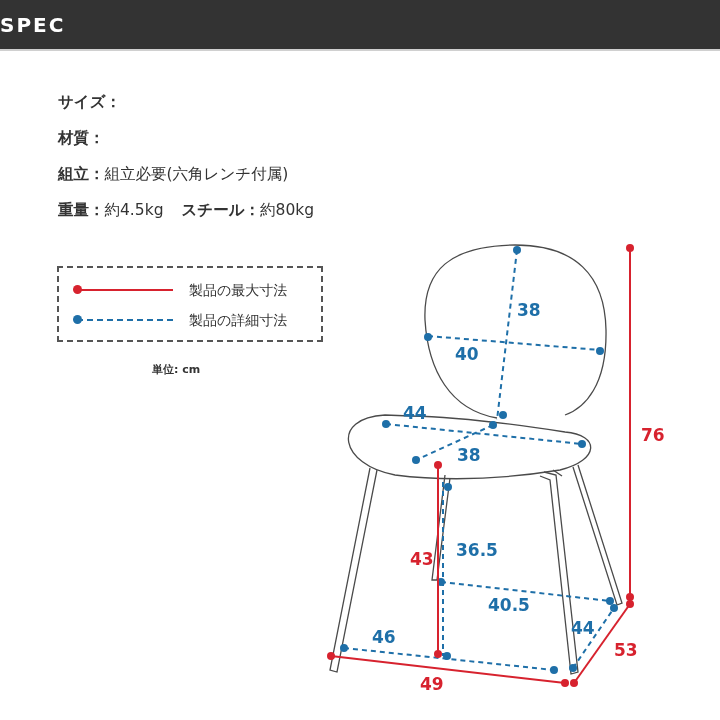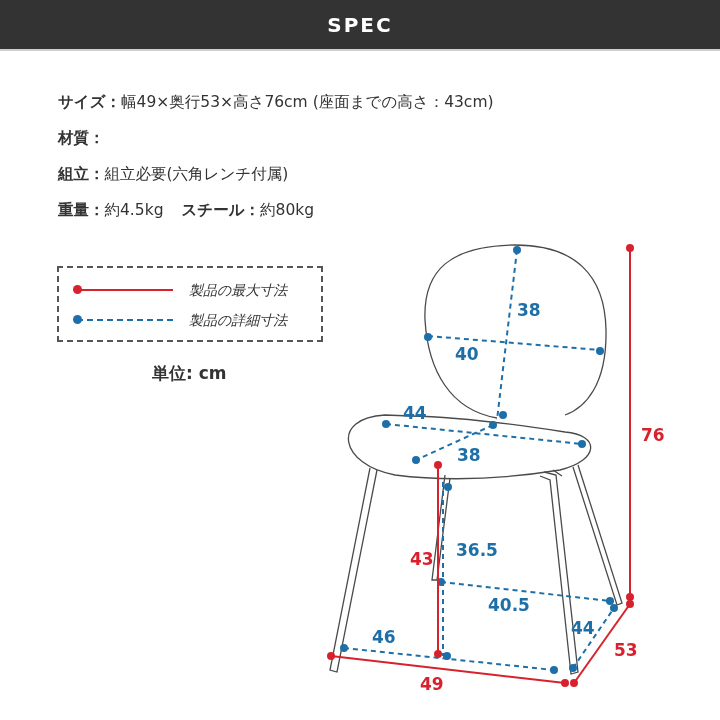--- a/index.html
+++ b/index.html
@@ -2,21 +2,21 @@
 <html><head>
 <meta charset="utf-8">
 <style>
   * { margin: 0; padding: 0; box-sizing: border-box; }
   html, body { width: 720px; height: 720px; background: #ffffff; overflow: hidden; }
   body { position: relative; font-family: "DejaVu Sans", "Liberation Sans", sans-serif; color: #333333; }
 
   .header {
     position: absolute; left: 0; top: 0; width: 720px; height: 51px;
     background: #333333; border-bottom: 2px solid #d0d0d0;
-    display: flex; align-items: center; justify-content: center;
+    display: flex; align-items: center; 
   }
   .header-title {
     color: #ffffff; font-size: 20px; font-weight: bold; letter-spacing: 2px;
     font-family: "DejaVu Sans", sans-serif;
   }
 
   .spec-list { position: absolute; left: 58px; top: 84px; }
   .spec-row {
     height: 36px; line-height: 28px; font-size: 15.5px; white-space: nowrap;
     color: #333333; display: flex; align-items: center;
@@ -31,40 +31,39 @@
   }
   .legend-row { position: absolute; left: 0; width: 100%; height: 20px; }
   .legend-row.max { top: 12px; }
   .legend-row.detail { top: 42px; }
   .legend-line { position: absolute; left: 18px; top: 9px; width: 96px; height: 0; }
   .legend-line.red { border-top: 2px solid #d7222e; }
   .legend-line.blue { border-top: 2px dashed #1e6fa8; }
   .legend-dot { position: absolute; left: 14px; top: 5px; width: 9px; height: 9px; border-radius: 50%; }
   .legend-dot.red { background: #d7222e; }
   .legend-dot.blue { background: #1e6fa8; }
-  .legend-text { position: absolute; left: 130px; top: 0; font-size: 14px; line-height: 20px; color: #333; white-space: nowrap; font-style: italic; }
+  .legend-text { position: absolute; left: 130px; top: 0; font-size: 14px; line-height: 20px; color: #333; white-space: nowrap; }
 
   .unit-label {
-    position: absolute; left: 152px; top: 362px; font-size: 17px; font-weight: bold; color: #333;
+    position: absolute; left: 152px; top: 362px; font-size: 11px; font-weight: bold; color: #333;
   }
 
   .diagram { position: absolute; left: 0; top: 0; width: 720px; height: 720px; }
   .dim-label { font-family: "DejaVu Sans", sans-serif; font-weight: bold; font-size: 17px; }
 </style>
 </head>
 <body>
 
 <div class="header">
   <span class="header-title">SPEC</span>
 </div>
 
 <div class="spec-list">
   <div class="spec-row">
     <span class="spec-label">サイズ：</span>
-    <span class="spec-value">幅49×奥行53×高さ76cm (座面までの高さ：43cm)</span>
   </div>
   <div class="spec-row">
     <span class="spec-label">材質：</span>
   </div>
   <div class="spec-row">
     <span class="spec-label">組立：</span>
     <span class="spec-value">組立必要(六角レンチ付属)</span>
   </div>
   <div class="spec-row">
     <span class="spec-label">重量：</span>

